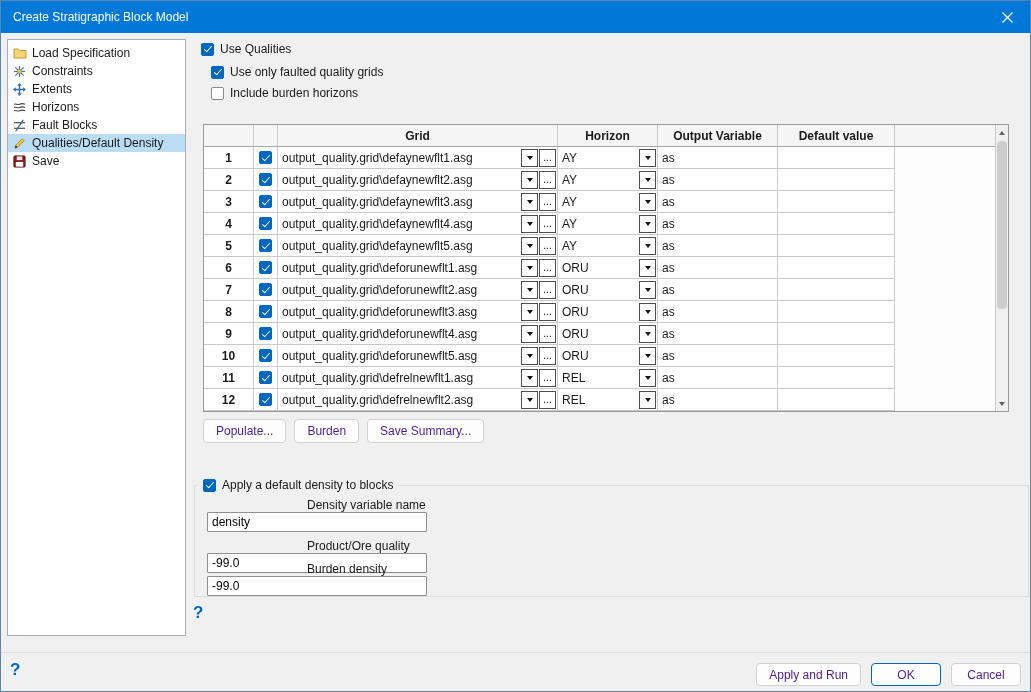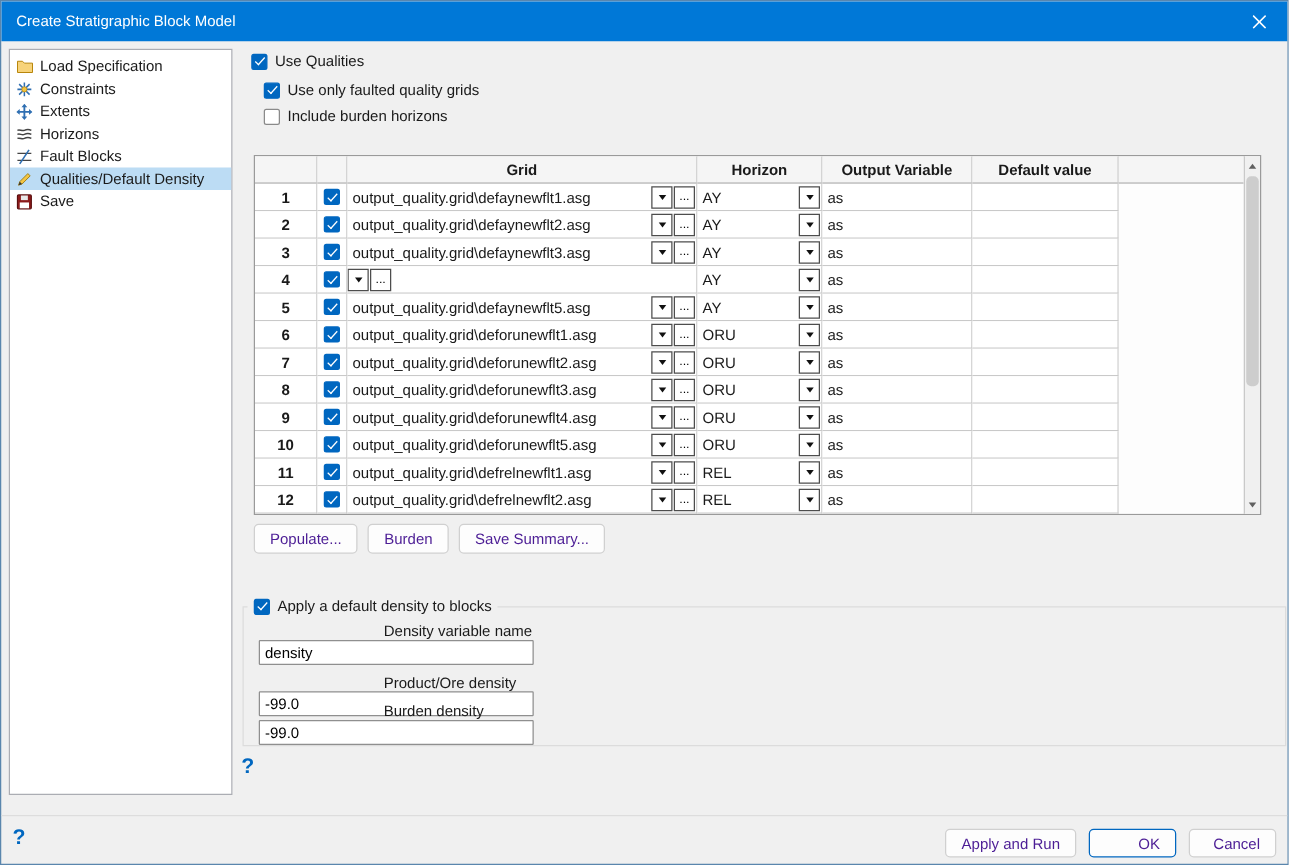--- a/index.html
+++ b/index.html
@@ -78,21 +78,21 @@
   .frow { position: absolute; left: 12px; display: flex; align-items: flex-end; flex-direction: column; }
   .frow .flabel { width: 120px; }
   .field { width: 220px; height: 20px; border: 1px solid #8f8f8f; background: #ffffff; padding: 0 4px;
            font-family: "Liberation Sans", sans-serif; font-size: 12px; border-radius: 1px; }
 
   .help-q { position: absolute; color: #0067c0; font-weight: bold; font-size: 17px; cursor: pointer; }
 
   
   .footer-sep { position: absolute; left: 0; right: 0; top: 651px; height: 1px; background: #dddddd; }
   .footer-buttons { position: absolute; right: 9px; top: 662px; display: flex; gap: 10px; }
-  .footer-buttons .btn { height: 23px; min-width: 70px; text-align: right; }
+  .footer-buttons .btn { height: 23px; min-width: 70px; }
   .btn.default { border-color: #0067c0; }
 </style>
 </head>
 <body>
 
 <div class="dialog">
 
   <div class="titlebar">
     <span class="title">Create Stratigraphic Block Model</span>
     <button class="close-btn">
@@ -279,20 +279,21 @@
               <span class="celltext"></span>
             </div>
             <div class="c w-fill"></div>
           </div>
           <div class="trow">
             <div class="c w-num">4</div>
             <div class="c w-chk">
               <span class="checkbox checked"></span>
             </div>
             <div class="c w-grid">
+              <span class="celltext">output_quality.grid\defaynewflt4.asg</span>
               <button class="dropbtn">
                 <span class="tri-down"></span>
               </button>
               <button class="dotsbtn">...</button>
             </div>
             <div class="c w-hor">
               <span class="celltext">AY</span>
               <button class="dropbtn">
                 <span class="tri-down"></span>
               </button>
@@ -535,21 +536,21 @@
   <div class="density-group">
     <label class="group-legend">
       <span class="checkbox checked"></span>
       <span>Apply a default density to blocks</span>
     </label>
     <div class="frow" style="top:12px;">
       <span class="flabel">Density variable name</span>
       <input class="field" value="density" style="">
     </div>
     <div class="frow" style="top:53px;">
-      <span class="flabel">Product/Ore density</span>
+      <span class="flabel">Product/Ore quality</span>
       <input class="field" value="-99.0" style="">
     </div>
     <div class="frow" style="top:76px;">
       <span class="flabel">Burden density</span>
       <input class="field" value="-99.0" style="">
     </div>
   </div>
 
   <span class="help-q" style="left:192px; top:602px;">?</span>
 

